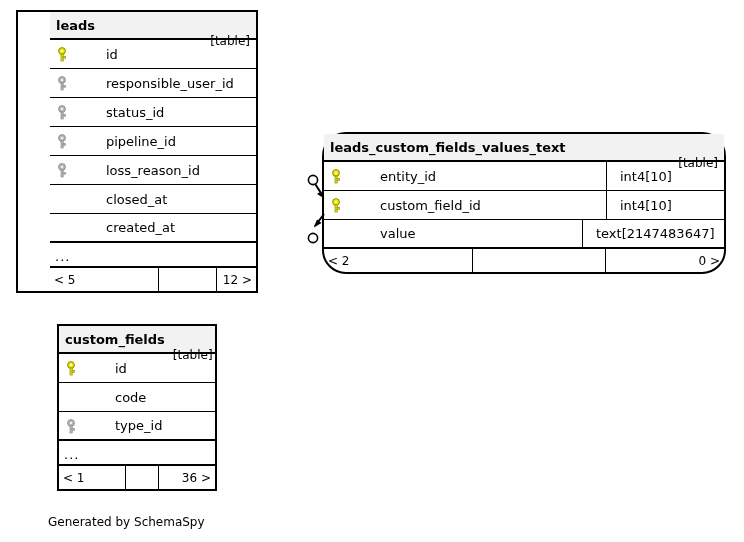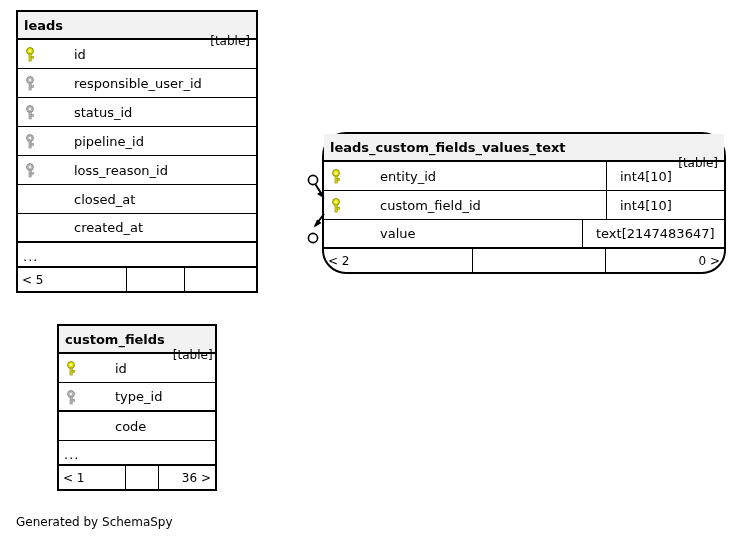--- a/index.html
+++ b/index.html
@@ -126,26 +126,27 @@
   .connector {
     position: absolute;
     overflow: visible;
   }
 
   
   .caption {
     position: absolute;
     font-size: 12px;
     white-space: nowrap;
+    margin-left: 32px;
   }
 </style>
 </head>
 <body>
 
-<div class="entity" style="left:16px; top:10px; width:242px;">
+<div class="entity" style="left:16px; top:10px; width:242px;padding-left:32px;">
   <div class="ent-header spread">
     <span class="ent-title">leads</span>
     <span class="ent-tag">[table]</span>
   </div>
 
   <div class="ent-row">
     <span class="cell-name">
       <span class="keyslot">
         <svg class="key" width="11" height="15" viewBox="0 0 11 15" aria-hidden="true">
           <circle cx="4" cy="4" r="3.4" fill="#e8e800" stroke="#8a8a00" stroke-width="1"></circle>
@@ -228,20 +229,21 @@
     </span>
   </div>
 
   <div class="ent-row more">
     <span class="cell-name">...</span>
   </div>
 
   <div class="ent-footer">
     <span class="foot-cell foot-left" style="width:108px;">&lt; 5</span>
     <span class="foot-cell foot-mid" style="width:59px;"></span>
+    <span class="foot-cell foot-right" style="flex:1 1 auto;">12 &gt;</span>
   </div>
 </div>
 
 <div class="entity" style="left:322px; top:132px; width:404px;border-radius:24px;">
   <div class="ent-header spread">
     <span class="ent-title">leads_custom_fields_values_text</span>
     <span class="ent-tag">[table]</span>
   </div>
 
   <div class="ent-row">
@@ -302,38 +304,38 @@
           <circle cx="4" cy="4" r="3.4" fill="#e8e800" stroke="#8a8a00" stroke-width="1"></circle>
           <circle cx="4" cy="4" r="1.1" fill="#ffffff"></circle>
           <rect x="3" y="7" width="2.2" height="7" fill="#e8e800" stroke="#8a8a00" stroke-width="0.7"></rect>
           <rect x="5" y="9.5" width="2.6" height="1.8" fill="#e8e800" stroke="#8a8a00" stroke-width="0.7"></rect>
         </svg>
       </span>
       <span>id</span>
     </span>
   </div>
 
-  <div class="ent-row last-col-row">
-    <span class="cell-name">
-      <span class="keyslot">
-        <svg class="key" width="11" height="15" viewBox="0 0 11 15" aria-hidden="true">
-          <circle cx="4" cy="4" r="3.4" fill="#b8b8b8" stroke="#8f8f8f" stroke-width="1"></circle>
-          <circle cx="4" cy="4" r="1.1" fill="#ffffff"></circle>
-          <rect x="3" y="7" width="2.2" height="7" fill="#b8b8b8" stroke="#8f8f8f" stroke-width="0.7"></rect>
-          <rect x="5" y="9.5" width="2.6" height="1.8" fill="#b8b8b8" stroke="#8f8f8f" stroke-width="0.7"></rect>
-        </svg>
-      </span>
-      <span>type_id</span>
-    </span>
-  </div>
-
   <div class="ent-row">
     <span class="cell-name">
       <span class="keyslot"></span>
       <span>code</span>
+    </span>
+  </div>
+
+  <div class="ent-row last-col-row">
+    <span class="cell-name">
+      <span class="keyslot">
+        <svg class="key" width="11" height="15" viewBox="0 0 11 15" aria-hidden="true">
+          <circle cx="4" cy="4" r="3.4" fill="#b8b8b8" stroke="#8f8f8f" stroke-width="1"></circle>
+          <circle cx="4" cy="4" r="1.1" fill="#ffffff"></circle>
+          <rect x="3" y="7" width="2.2" height="7" fill="#b8b8b8" stroke="#8f8f8f" stroke-width="0.7"></rect>
+          <rect x="5" y="9.5" width="2.6" height="1.8" fill="#b8b8b8" stroke="#8f8f8f" stroke-width="0.7"></rect>
+        </svg>
+      </span>
+      <span>type_id</span>
     </span>
   </div>
 
   <div class="ent-row more">
     <span class="cell-name">...</span>
   </div>
 
   <div class="ent-footer">
     <span class="foot-cell foot-left" style="width:66px;">&lt; 1</span>
     <span class="foot-cell foot-mid" style="width:34px;"></span>

